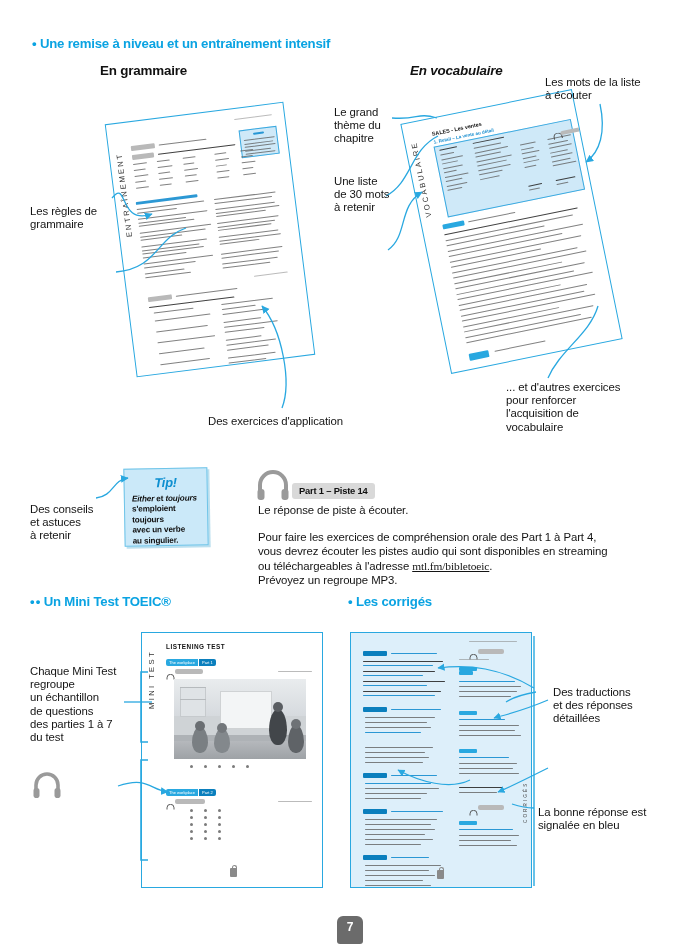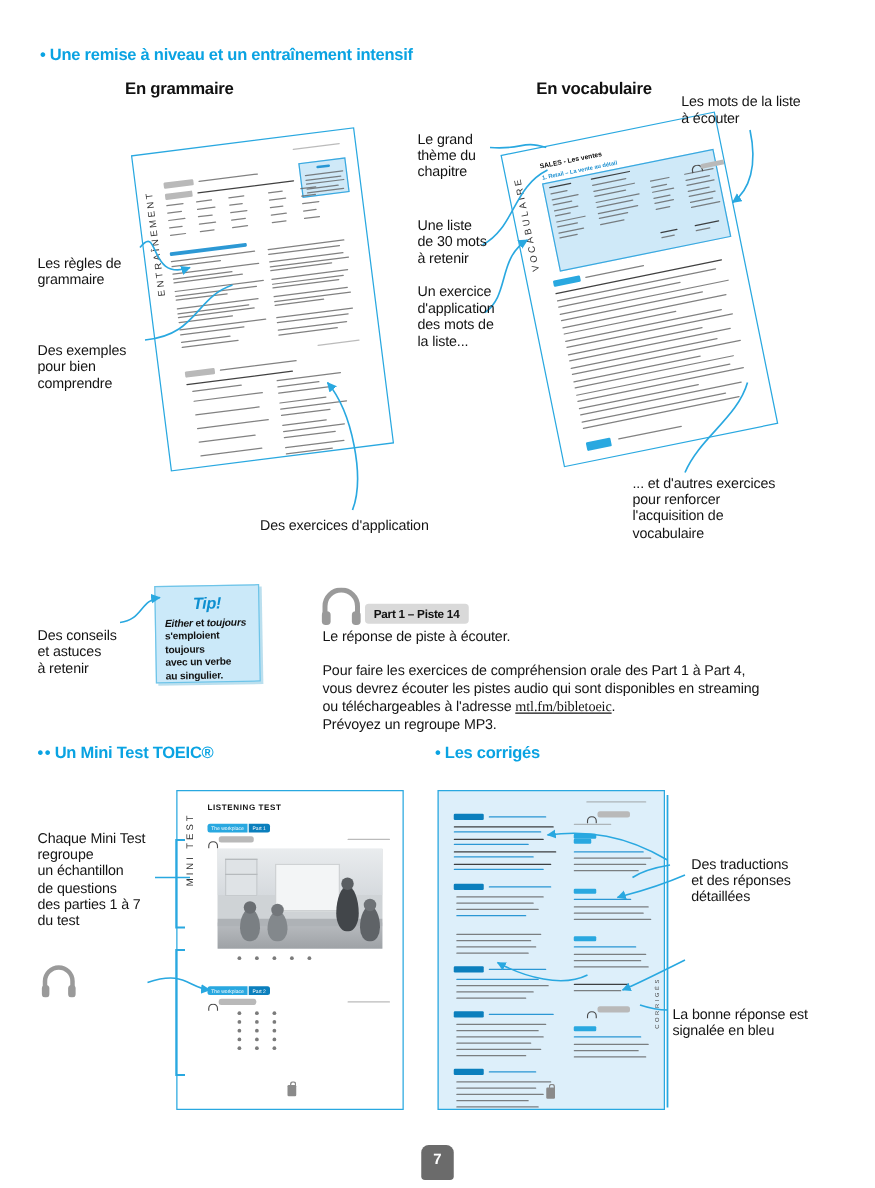--- a/index.html
+++ b/index.html
@@ -138,21 +138,21 @@
 </style>
 </head>
 <body>
 
 <div class="page">
 
   <div class="sect-head" style="left:32px; top:36px;">• Une remise à niveau et un entraînement intensif</div>
 
   <div class="col-head" style="left:100px; top:63px;">En grammaire</div>
 
-  <div class="col-head" style="left:429px; top:63px;">En vocabulaire</div>
+  <div class="col-head" style="left:410px; top:63px;font-style:italic;">En vocabulaire</div>
 
   <div class="sheet sheet-tilt-a" style="left:120px; top:112px; width:180px; height:255px;">
     <div class="vtab" style="left:5px; top:24px; height:90px;">ENTRAÎNEMENT</div>
 
     <div class="tl lite" style="left:128px; top:10px; width:38px;"></div>
 
     <div class="chip" style="left:22px; top:24px; width:24px;"></div>
     <div class="tl" style="left:50px; top:26px; width:48px;"></div>
 
     <div class="bluebox" style="left:131px; top:22px; width:38px; height:28px;">
@@ -619,38 +619,31 @@
     </g>
 
     <g fill="none" stroke="#29a8e0" stroke-width="1.4">
       <path d="M534,636 L534,886"></path>
     </g>
   </svg>
 
   <div class="ann" style="left:30px; top:205px;">Les règles de
 grammaire</div>
 
-  <div class="ann" style="left:30px; top:275px;">Des exemples
-pour bien
-comprendre</div>
 
   <div class="ann" style="left:208px; top:415px;">Des exercices d'application</div>
 
   <div class="ann" style="left:334px; top:106px;">Le grand
 thème du
 chapitre</div>
 
   <div class="ann" style="left:334px; top:175px;">Une liste
 de 30 mots
 à retenir</div>
 
-  <div class="ann" style="left:334px; top:228px;">Un exercice
-d'application
-des mots de
-la liste...</div>
 
   <div class="ann" style="left:545px; top:76px;">Les mots de la liste
 à écouter</div>
 
   <div class="ann" style="left:506px; top:381px;">... et d'autres exercices
 pour renforcer
 l'acquisition de
 vocabulaire</div>
 
   <div class="ann" style="left:30px; top:503px;">Des conseils

